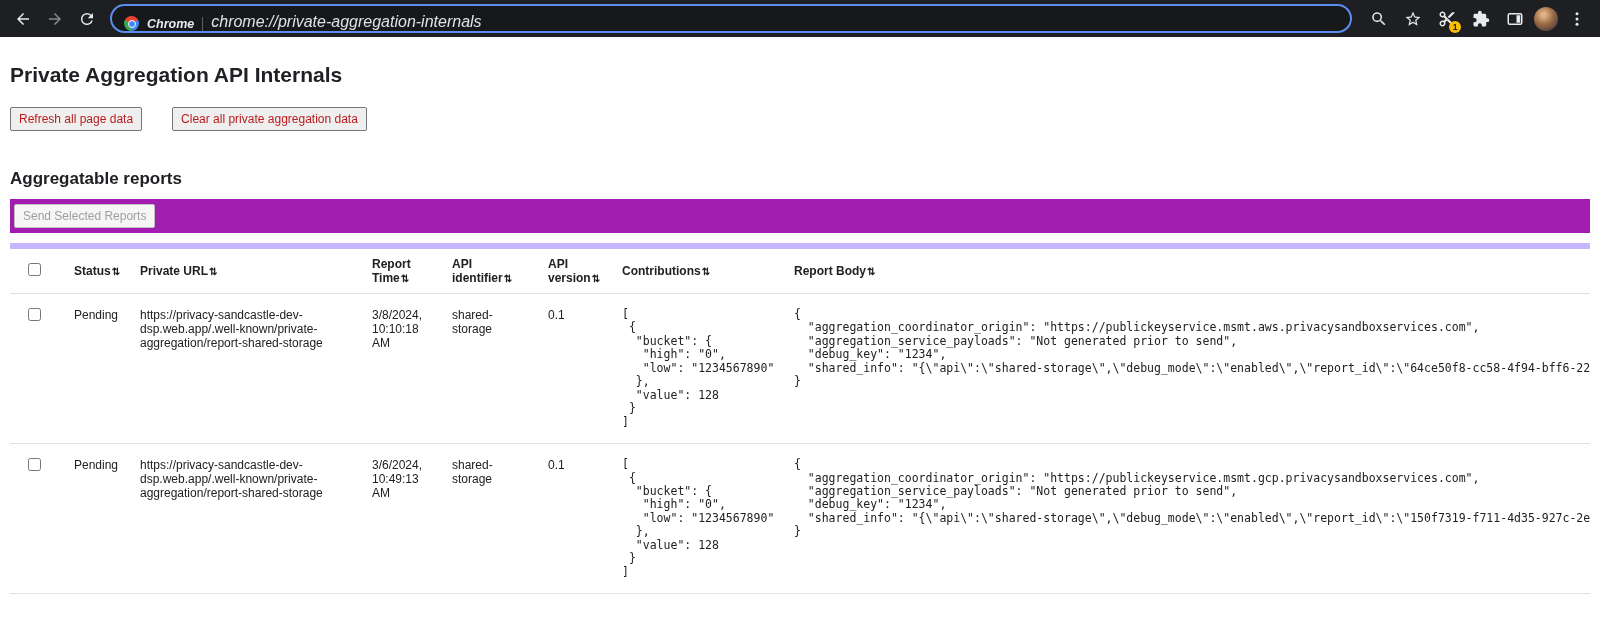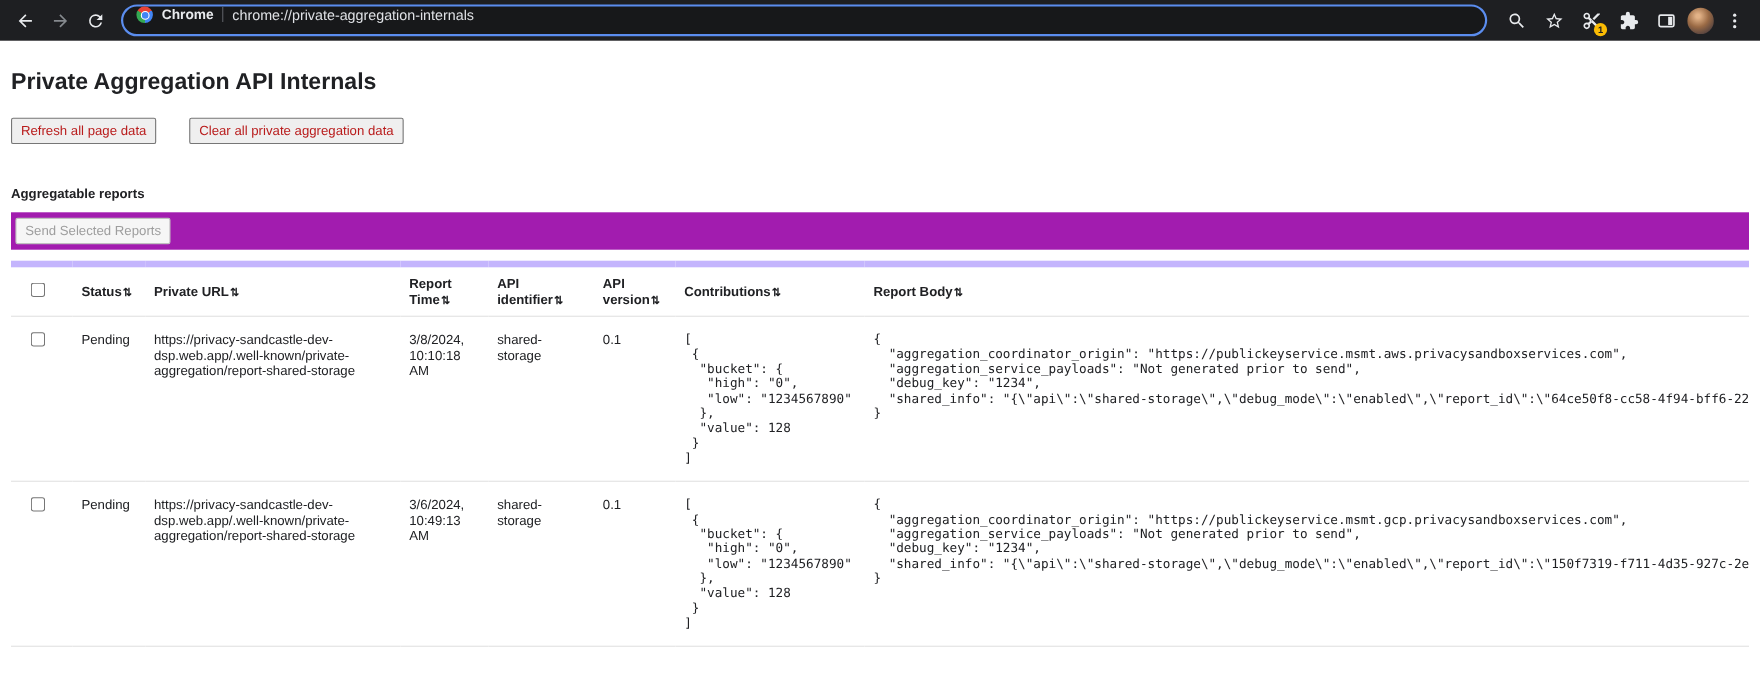--- a/index.html
+++ b/index.html
@@ -16,33 +16,33 @@
   }
   .tb-btn {
     width: 30px; height: 30px; border: none; background: transparent; border-radius: 50%;
     display: flex; align-items: center; justify-content: center; flex: 0 0 auto; cursor: pointer;
   }
   .tb-btn svg { width: 18px; height: 18px; fill: #e8eaed; }
   .tb-btn.dim svg { fill: #85898e; }
   .omnibox {
     flex: 1 1 auto; min-width: 0; height: 29px; margin: 0 10px 0 6px;
     background: #17181a; border: 2px solid #5b8def; border-radius: 15px;
-    display: flex; align-items: flex-start; padding: 0 12px; gap: 8px;
+    display: flex; align-items: flex-end; padding: 0 12px; gap: 8px; font-style: italic;
   }
   .chrome-logo {
     position: relative; width: 15px; height: 15px; border-radius: 50%; flex: 0 0 auto;
     background: conic-gradient(from -60deg, #ea4335 0 120deg, #4285f4 0 240deg, #34a853 0 360deg);
   }
   .chrome-logo::after {
     content: ""; position: absolute; inset: 3.5px; border-radius: 50%;
     background: #4285f4; border: 1.5px solid #ffffff;
   }
   .site-label { color: #e8eaed; font-size: 12.5px; font-weight: bold; white-space: nowrap; }
   .omni-divider { width: 1px; height: 14px; background: #5b5e63; flex: 0 0 auto; }
-  .url-text { color: #dfe1e5; font-size: 13px; white-space: nowrap; overflow: hidden; }
+  .url-text { color: #dfe1e5; font-size: 16px; white-space: nowrap; overflow: hidden; }
   .tb-right { display: flex; align-items: center; gap: 4px; flex: 0 0 auto; }
   .badge-wrap { position: relative; }
   .notif-badge {
     position: absolute; right: 1px; bottom: 1px; width: 12px; height: 12px; border-radius: 50%;
     background: #fbbc04; color: #1e1f22; font-size: 8.5px; font-weight: bold;
     line-height: 12px; text-align: center;
   }
   .avatar {
     width: 24px; height: 24px; border-radius: 50%; border: none; cursor: pointer; flex: 0 0 auto;
     background: radial-gradient(circle at 40% 32%, #e2b287 8%, #9a6a45 45%, #35303c 95%);
@@ -50,21 +50,21 @@
 
   
   .page { padding: 0 10px; }
   .page-title { font-size: 21px; font-weight: bold; color: #202124; margin: 26px 0 20px; }
   .actions { display: flex; gap: 30px; margin-bottom: 38px; }
   .std-btn {
     font-family: "Liberation Sans", sans-serif; font-size: 12px; color: #b91c1c;
     background: #efefef; border: 1px solid #767676; border-radius: 2px;
     padding: 4px 8px; cursor: pointer;
   }
-  .section-title { font-size: 12px; font-weight: bold; margin-bottom: 10px; }
+  .section-title { font-size: 17px; font-weight: bold; margin-bottom: 10px; }
   .send-strip { background: #a21caf; padding: 5px 4px; margin-bottom: 10px; }
   .std-btn:disabled { background: #f6f6f6; border-color: #c0c0c0; color: #9e9e9e; cursor: default; }
 
   
   table.reports {
     width: 100%; border-collapse: collapse; table-layout: fixed;
     font-size: 12px; color: #202124;
   }
   .reports thead th {
     font-weight: bold; text-align: left; vertical-align: middle;

